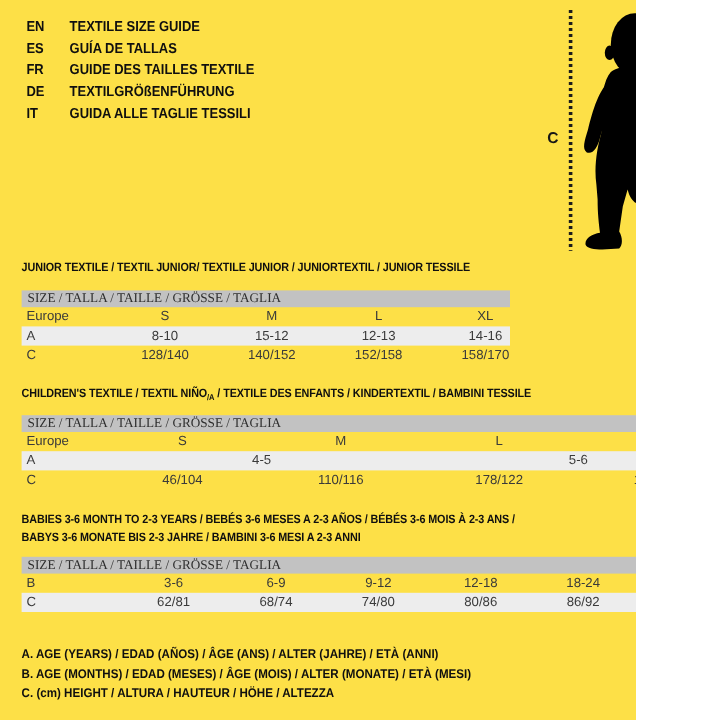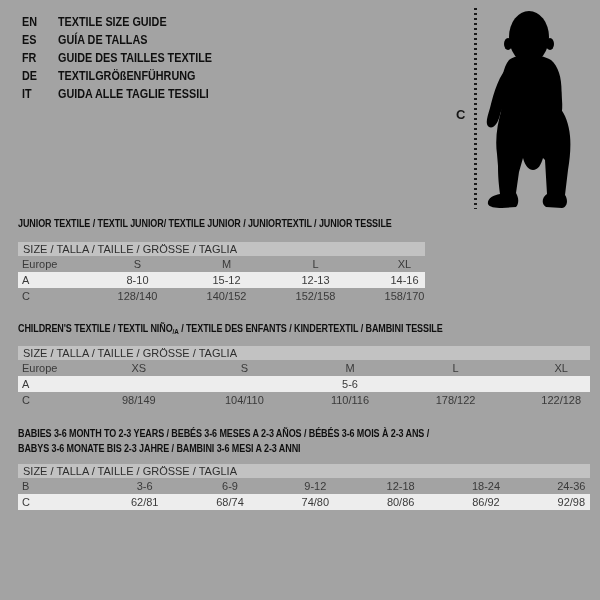--- a/index.html
+++ b/index.html
@@ -1,36 +1,36 @@
 <!DOCTYPE html>
 <html><head>
 <meta charset="utf-8">
 <style>
   html,body{margin:0;padding:0;background:#fff;}
   .page{
-    position:relative;width:600px;height:600px;background:#a3a3a3;overflow:hidden;
-    font-family:"Liberation Sans",sans-serif;color:#111;
+    position:relative;width:513px;height:600px;background:#fde047;overflow:hidden;
+    font-family:"Liberation Sans",sans-serif;color:#111;padding-left:17px;
   }
   
   .langs{position:absolute;}
   .lang-row{display:flex;font-weight:700;font-size:12px;line-height:18px;color:#0f0f0f;
             transform:scaleX(0.9);transform-origin:0 0;white-space:nowrap;}
   .lang-code{width:40px;flex:0 0 40px;}
   
   .dash-line{position:absolute;left:474px;top:8px;width:3px;height:201px;
     background:repeating-linear-gradient(to bottom,#1c1c1c 0 2.5px,transparent 2.5px 5px);}
   .c-label{position:absolute;left:456px;top:107px;font-size:13px;font-weight:700;color:#161616;}
   
   .sec-title{position:absolute;font-weight:700;font-size:10px;line-height:15px;color:#0f0f0f;
              white-space:nowrap;letter-spacing:-0.1px;transform:scaleX(0.9);transform-origin:0 0;}
   .subA{font-size:7px;vertical-align:-2px;}
   
   .size-table{position:absolute;font-size:11px;color:#3a3a3a;}
   .size-bar{background:#c2c2c2;height:14px;line-height:14px;padding-left:5px;
-            color:#2e2e2e;font-size:11px;white-space:nowrap;}
+            color:#2e2e2e;font-size:11px;white-space:nowrap;font-family:Liberation Serif, serif;}
   .trow{display:flex;height:16px;line-height:16px;gap:48px;}
   .rows .trow:nth-child(2n){background:#ededed;}
   .rlabel{padding-left:4px;flex:0 0 auto;}
   .cell{flex:1 1 0;text-align:center;}
   .t1 .rlabel{width:47px;}
   .t2 .rlabel{width:40px;}
   .t3 .rlabel{width:56px;}
   
   .notes{position:absolute;}
   .note-line{font-weight:700;font-size:10.5px;line-height:16.5px;color:#0f0f0f;
@@ -112,34 +112,33 @@
       </div>
     </div>
   </div>
 
   <div class="sec-title" style="left:18px;top:321px;"><span>CHILDREN'S TEXTILE / TEXTIL NIÑO</span><span class="subA">/A</span><span> / TEXTILE DES ENFANTS / KINDERTEXTIL / BAMBINI TESSILE</span></div>
   <div class="size-table t2" style="left:18px;top:346px;width:572px;">
     <div class="size-bar">SIZE / TALLA / TAILLE / GRÖSSE / TAGLIA</div>
     <div class="rows">
       <div class="trow">
         <div class="rlabel">Europe</div>
-        <div class="cell">XS</div>
         <div class="cell">S</div>
         <div class="cell">M</div>
         <div class="cell">L</div>
         <div class="cell">XL</div>
       </div>
       <div class="trow">
         <div class="rlabel">A</div>
+        <div class="cell">4-5</div>
         <div class="cell">5-6</div>
       </div>
       <div class="trow">
         <div class="rlabel">C</div>
-        <div class="cell">98/149</div>
-        <div class="cell">104/110</div>
+        <div class="cell">46/104</div>
         <div class="cell">110/116</div>
         <div class="cell">178/122</div>
         <div class="cell">122/128</div>
       </div>
     </div>
   </div>
 
   <div class="sec-title" style="left:18px;top:426px;">
     <div>BABIES 3-6 MONTH TO 2-3 YEARS / BEBÉS 3-6 MESES A 2-3 AÑOS / BÉBÉS 3-6 MOIS À 2-3 ANS /</div>
     <div>BABYS 3-6 MONATE BIS 2-3 JAHRE / BAMBINI 3-6 MESI A 2-3 ANNI</div>
@@ -161,14 +160,19 @@
         <div class="cell">62/81</div>
         <div class="cell">68/74</div>
         <div class="cell">74/80</div>
         <div class="cell">80/86</div>
         <div class="cell">86/92</div>
         <div class="cell">92/98</div>
       </div>
     </div>
   </div>
 
+  <div class="notes" style="left:18px;top:537px;">
+    <div class="note-line">A. AGE (YEARS) / EDAD (AÑOS) / ÂGE (ANS) / ALTER (JAHRE) / ETÀ (ANNI)</div>
+    <div class="note-line">B. AGE (MONTHS) / EDAD (MESES) / ÂGE (MOIS) / ALTER (MONATE) / ETÀ (MESI)</div>
+    <div class="note-line">C. (cm) HEIGHT / ALTURA / HAUTEUR / HÖHE / ALTEZZA</div>
+  </div>
 
 </div>
 
 </body></html>

